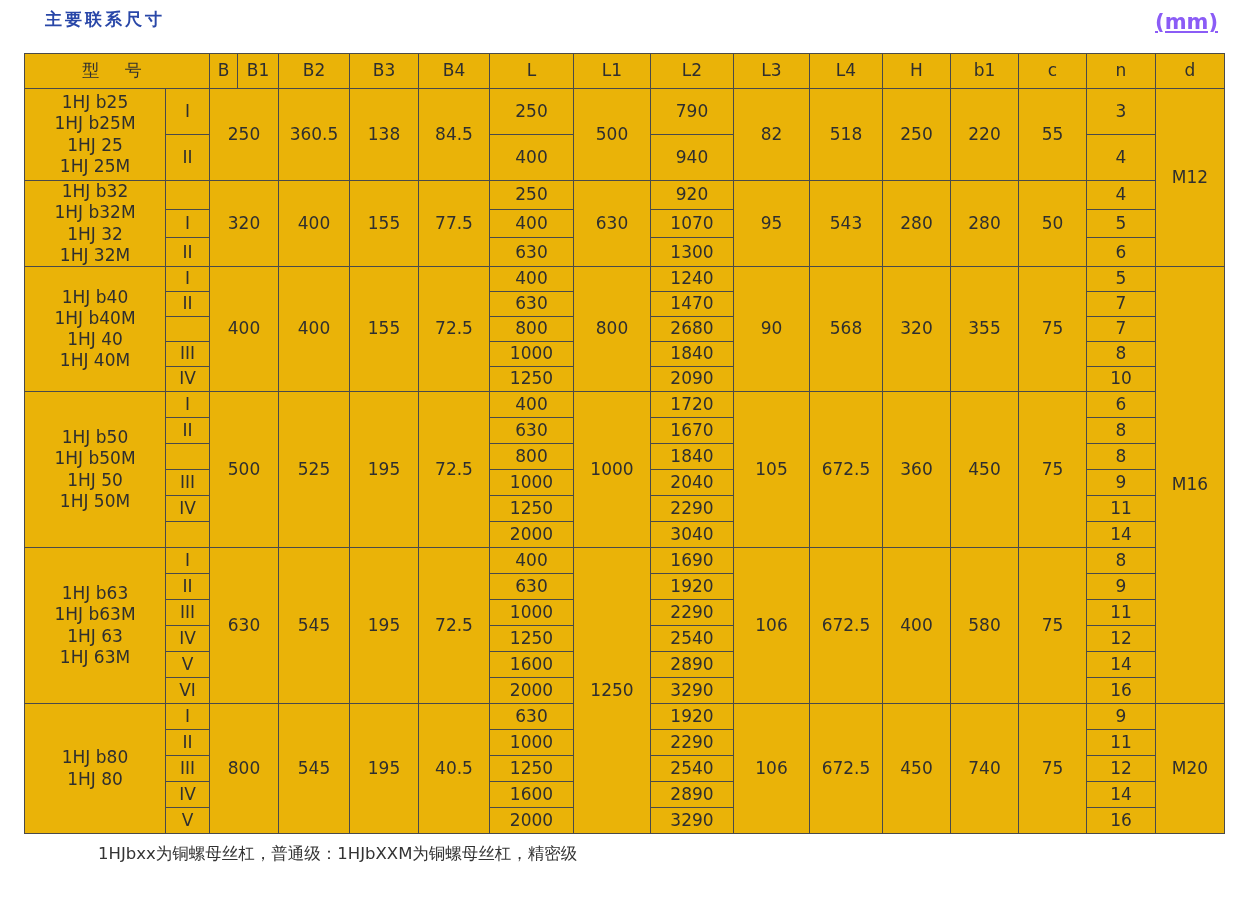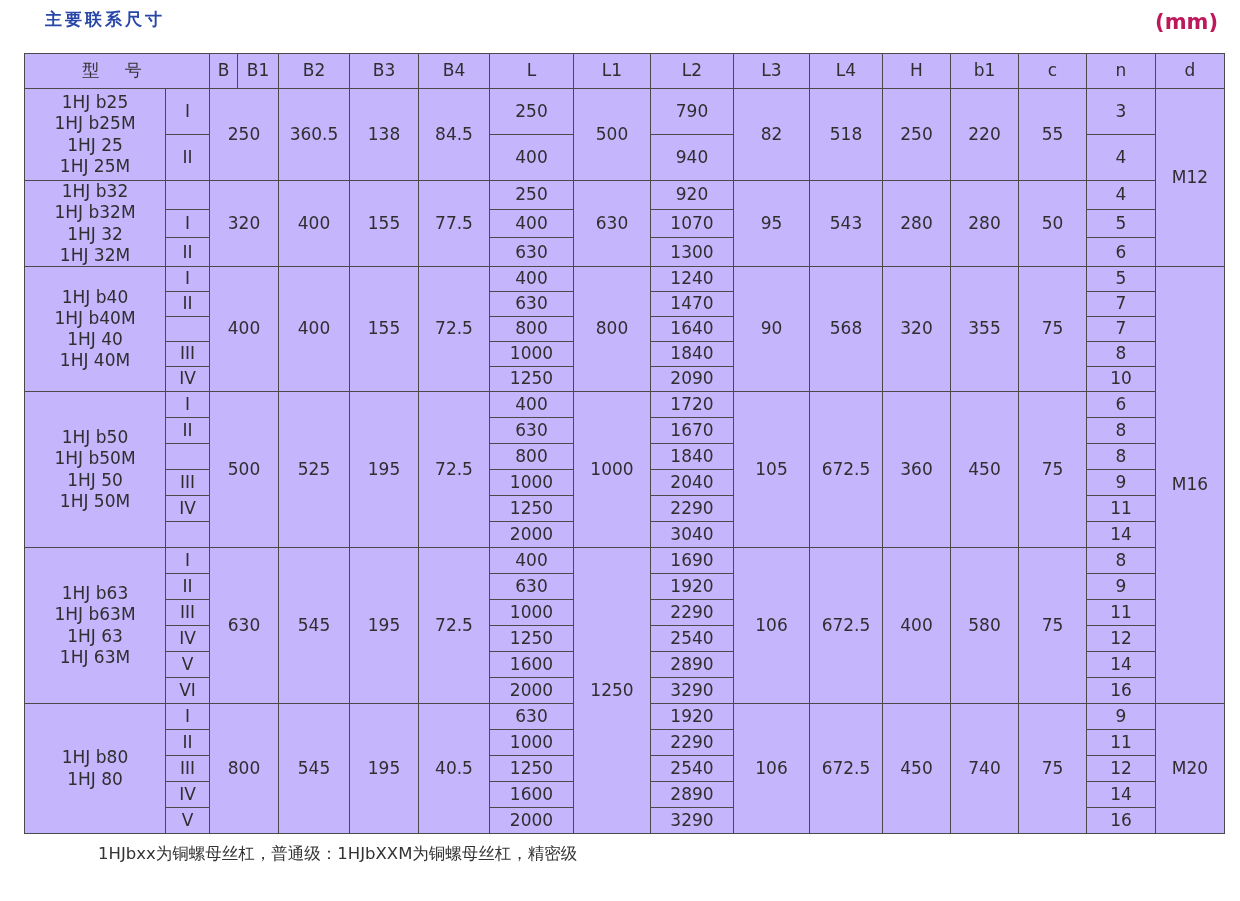--- a/index.html
+++ b/index.html
@@ -5,25 +5,25 @@
   html,body{margin:0;padding:0;background:#ffffff;}
   .page{
     position:relative;width:1240px;height:901px;background:#ffffff;overflow:hidden;
     font-family:"DejaVu Sans","Liberation Sans",sans-serif;color:#2f2f2f;
   }
   .title{
     position:absolute;left:45px;top:8px;font-size:17px;font-weight:bold;
     color:#2947a8;letter-spacing:3px;
   }
   .unit{
-    position:absolute;right:22px;top:10px;font-size:21px;color:#be185d;font-weight:bold;
+    position:absolute;right:22px;top:10px;font-size:21px;color:#8b5cf6;font-weight:bold;text-decoration:underline;
   }
   table.spec{
     position:absolute;left:24px;top:53px;width:1200px;
-    border-collapse:collapse;table-layout:fixed;background:#c4b5fd;
+    border-collapse:collapse;table-layout:fixed;background:#eab308;
   }
   table.spec th, table.spec td{
     border:1.7px solid #4a4a4a;text-align:center;vertical-align:middle;
     font-size:17px;color:#2f2f2f;padding:0;line-height:1.25;
     overflow:hidden;white-space:nowrap;
   }
   table.spec thead tr{height:35px;}
   table.spec th{font-weight:normal;font-size:17px;}
   th.model-h{letter-spacing:10px;}
   td.model{
@@ -156,21 +156,21 @@
         </tr>
         <tr style="height: 25px;">
           <td>II</td>
           <td>630</td>
           <td>1470</td>
           <td>7</td>
         </tr>
         <tr style="height: 25px;">
           <td></td>
           <td>800</td>
-          <td>1640</td>
+          <td>2680</td>
           <td>7</td>
         </tr>
         <tr style="height: 25px;">
           <td>III</td>
           <td>1000</td>
           <td>1840</td>
           <td>8</td>
         </tr>
         <tr style="height: 25px;">
           <td>IV</td>

